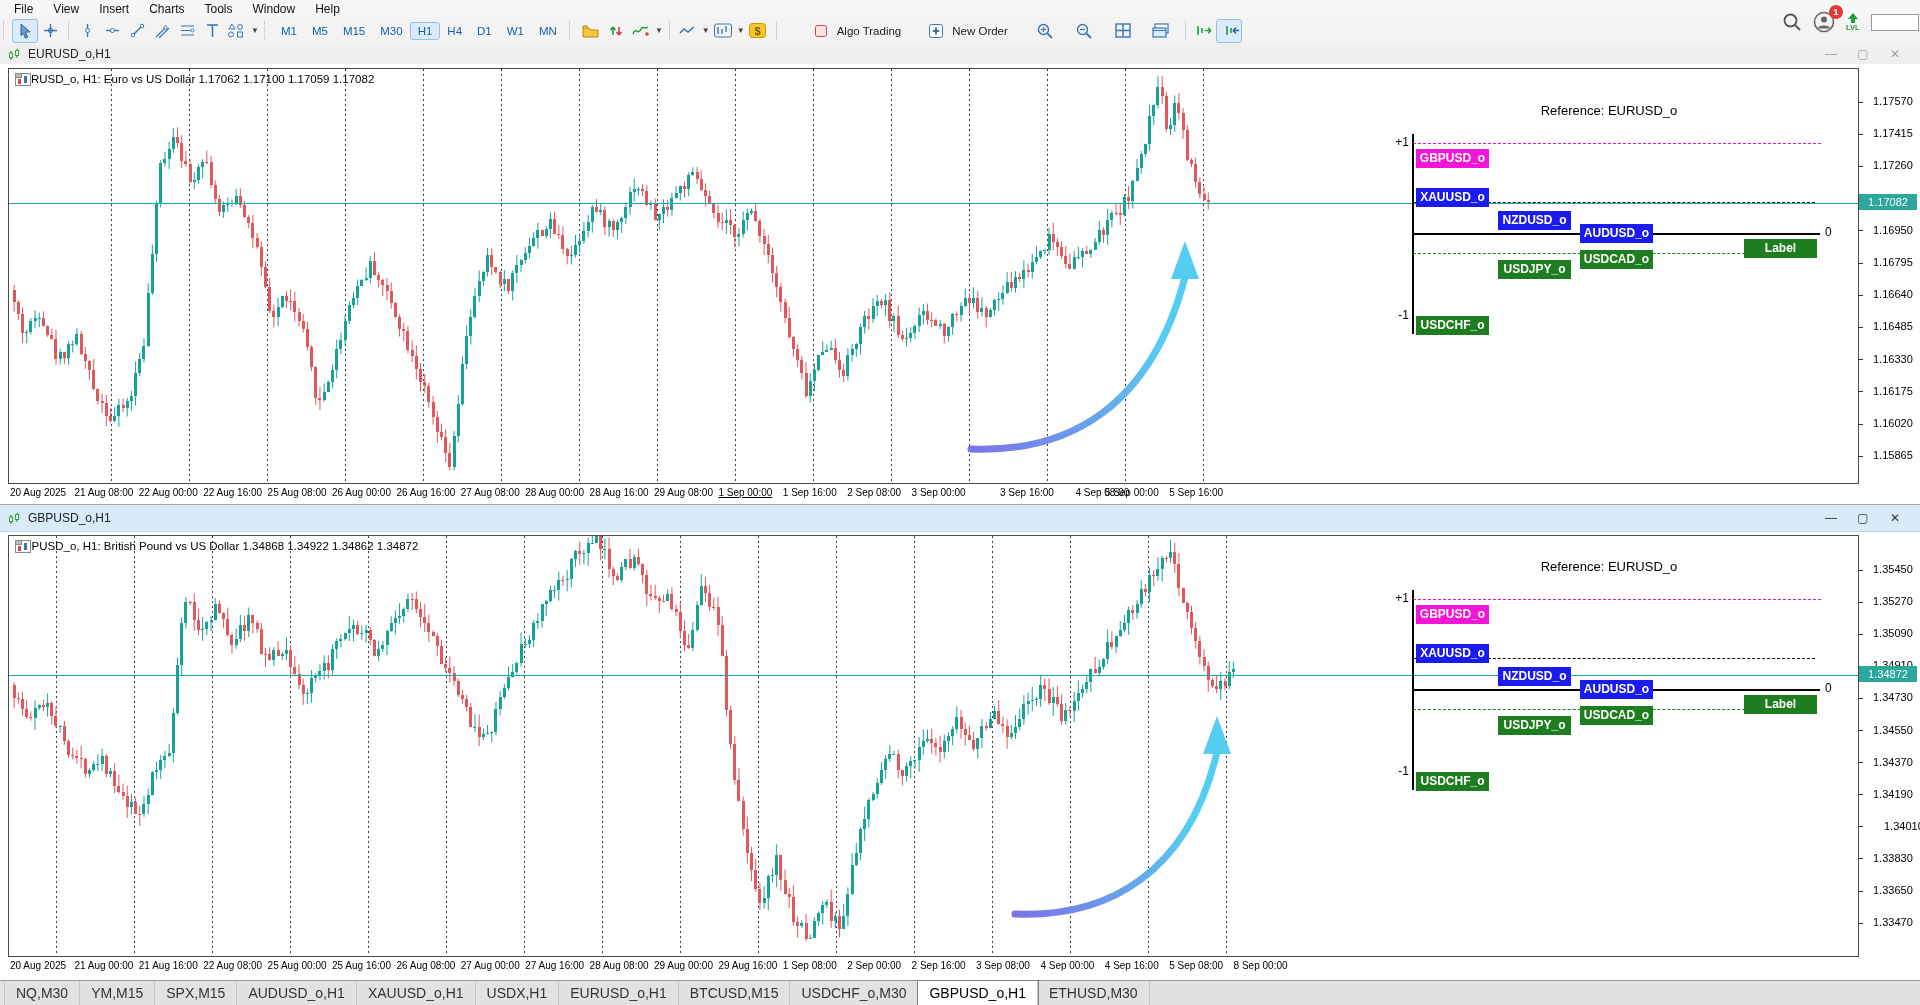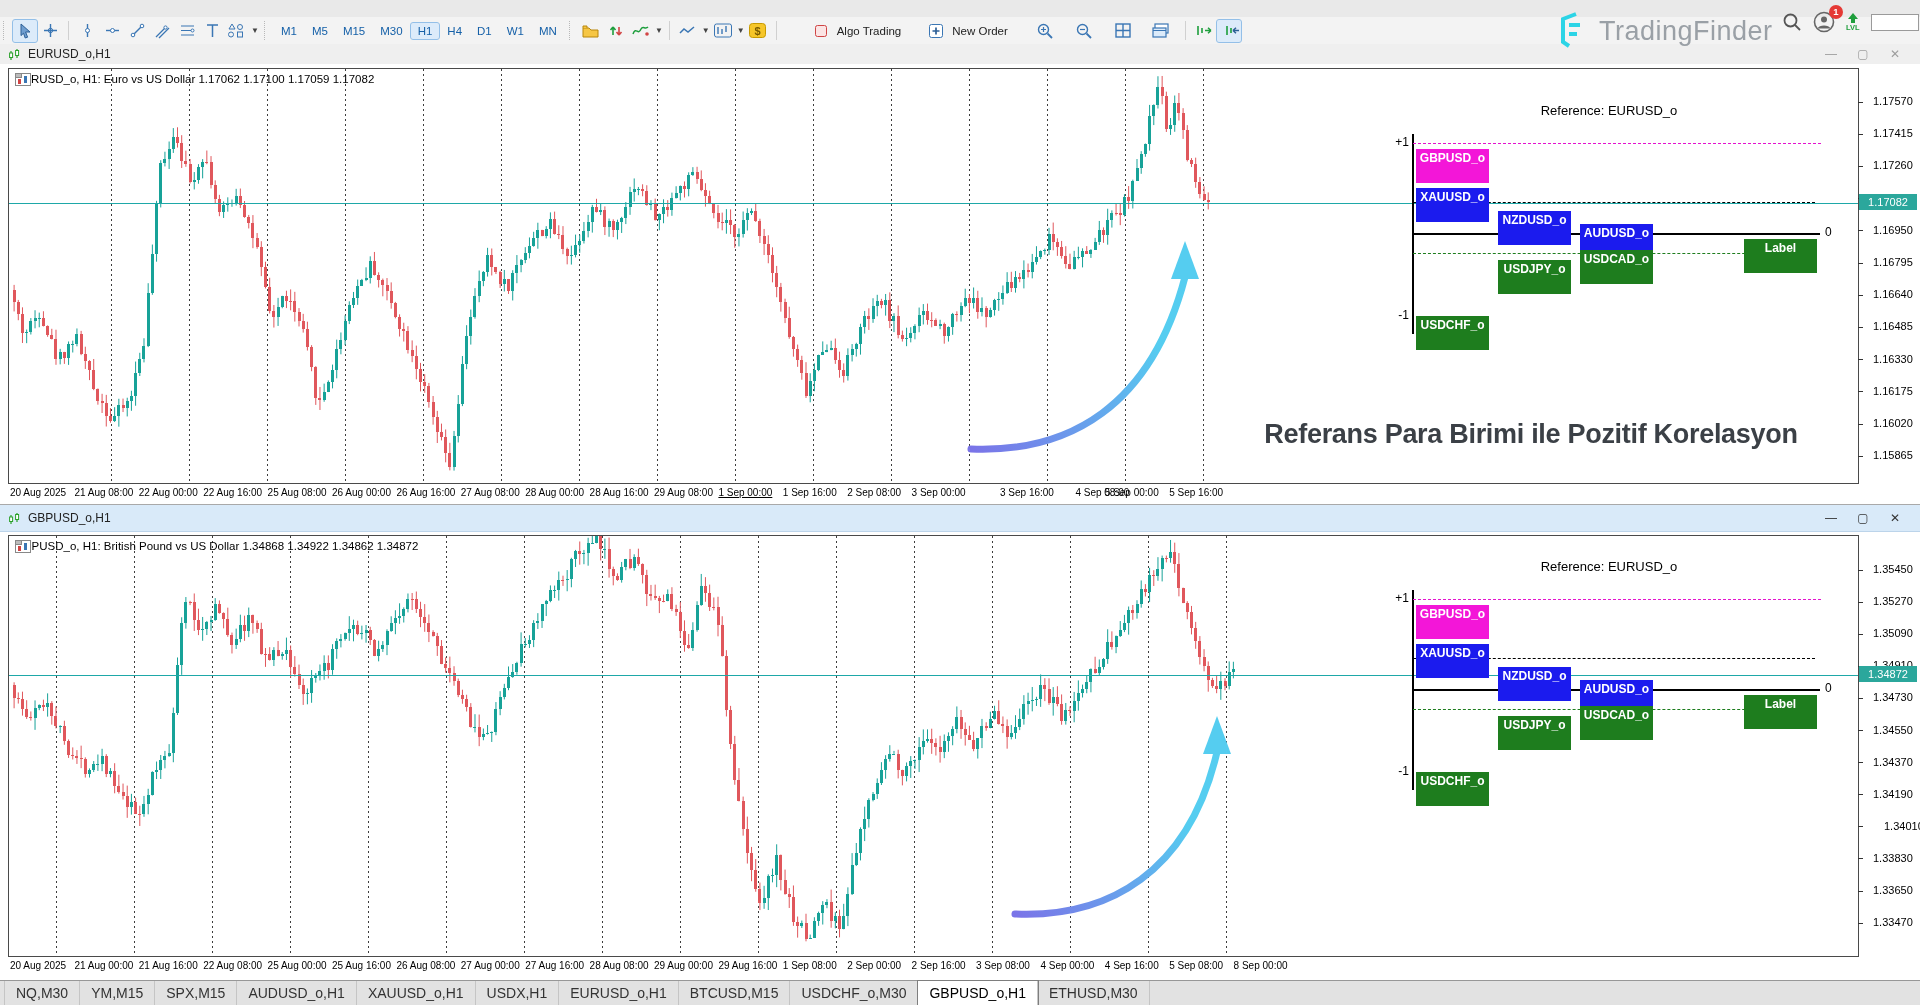--- a/index.html
+++ b/index.html
@@ -42,21 +42,21 @@
                 font-size:11.5px;color:#000;z-index:5;white-space:nowrap}
   .paxis{position:absolute;width:62px;font-size:11px;color:#000;z-index:2}
   .plabel{position:absolute;left:15px;white-space:nowrap}
   .ptick{position:absolute;left:0;width:5px;border-top:1px solid #333}
   .badge{position:absolute;left:1px;width:58px;height:16px;color:#fff;font-size:11px;
          text-align:center;line-height:16px;z-index:3}
   .date-axis{position:absolute;left:8px;height:18px;font-size:10px;color:#000;z-index:2}
   .dlabel{position:absolute;top:2px;white-space:nowrap}
 
   
-  .pn-box{position:absolute;width:73px;height:34px;line-height:19px;text-align:center;color:#fff;
+  .pn-box{position:absolute;width:73px;height:19px;line-height:19px;text-align:center;color:#fff;
           font-weight:bold;font-size:12px;z-index:4}
   .pn-dash{position:absolute;height:0;z-index:2}
   .pn-zero{position:absolute;height:2px;background:#000;z-index:2}
   .pn-axis{position:absolute;width:2px;background:#000;z-index:2}
   .pn-txt{position:absolute;font-size:12px;color:#000;z-index:3}
   .pn-ref{position:absolute;width:290px;text-align:center;font-size:13px;color:#000;z-index:3}
   .annotation{position:absolute;font-weight:bold;font-size:27px;letter-spacing:-0.3px;z-index:3;
               white-space:nowrap;text-align:center}
 
   
@@ -77,20 +77,29 @@
   .lvl{display:flex;flex-direction:column;align-items:center;color:#1f9e3c;font-size:7.5px;
        font-weight:bold;line-height:1;gap:1px}
   .xpbar{width:46px;height:15px;border:1px solid #9a9a9a;background:#fff}
   .xpfill{height:100%;width:62%;background:#45c645}
 </style>
 </head>
 <body>
 
 <div id="root">
 
+  <header id="menubar">
+    <span class="menu-item">File</span>
+    <span class="menu-item">View</span>
+    <span class="menu-item">Insert</span>
+    <span class="menu-item">Charts</span>
+    <span class="menu-item">Tools</span>
+    <span class="menu-item">Window</span>
+    <span class="menu-item">Help</span>
+  </header>
 
   <div id="toolbar">
     <span class="grip"></span>
     <div class="tgroup">
       <span class="tbtn sel">
         <svg width="17" height="17">
             <path d="M4 2 L13 10 H8.6 L10.6 15.2 L8.2 16 L6.5 11.2 L4 13.6 Z" fill="#6f9ed0" stroke="#2c5f96" stroke-width="1"></path>
           </svg>
         </span>
       <span class="tbtn">
@@ -908,21 +917,20 @@
         <div class="pn-zero" style="left: 1403px; top: 164px; width: 408px;"></div>
         <span class="pn-txt" style="left: 1816px; top: 156px;">0</span>
         <div class="pn-box" style="left: 1407px; top: 80px; background: rgb(243, 22, 216);">GBPUSD_o</div>
         <div class="pn-box" style="left: 1407px; top: 119px; background: rgb(27, 27, 238);">XAUUSD_o</div>
         <div class="pn-box" style="left: 1489px; top: 142px; background: rgb(27, 27, 238);">NZDUSD_o</div>
         <div class="pn-box" style="left: 1571px; top: 155px; background: rgb(27, 27, 238);">AUDUSD_o</div>
         <div class="pn-box" style="left: 1571px; top: 181px; background: rgb(30, 125, 30);">USDCAD_o</div>
         <div class="pn-box" style="left: 1489px; top: 191px; background: rgb(30, 125, 30);">USDJPY_o</div>
         <div class="pn-box" style="left: 1407px; top: 247px; background: rgb(30, 125, 30);">USDCHF_o</div>
         <div class="pn-box" style="left: 1735px; top: 170px; background: rgb(30, 125, 30);">Label</div>
-        <div class="annotation" style="left: 1204px; top: 350px; width: 636px; color: rgb(59, 64, 70);">Referans Para Birimi ile Pozitif Korelasyon</div>
       </div>
       <div class="paxis" style="left: 1858px; top: 0px; height: 100%;">
         <span class="ptick" style="top: 57.5px;"></span>
         <span class="plabel" style="top: 51px;">1.17570</span>
         <span class="ptick" style="top: 89.7px;"></span>
         <span class="plabel" style="top: 83.2px;">1.17415</span>
         <span class="ptick" style="top: 121.9px;"></span>
         <span class="plabel" style="top: 115.4px;">1.17260</span>
         <span class="ptick" style="top: 154.1px;"></span>
         <span class="plabel" style="top: 147.6px;">1.17105</span>
@@ -1683,27 +1691,20 @@
     <span class="tab">AUDUSD_o,H1</span>
     <span class="tab">XAUUSD_o,H1</span>
     <span class="tab">USDX,H1</span>
     <span class="tab">EURUSD_o,H1</span>
     <span class="tab">BTCUSD,M15</span>
     <span class="tab">USDCHF_o,M30</span>
     <span class="tab active">GBPUSD_o,H1</span>
     <span class="tab">ETHUSD,M30</span>
   </footer>
 
-  <div id="brand">
-    <svg width="38" height="40">
-      <path d="M24 3 L11 8 L11 31 L17 35" fill="none" stroke="#2cd4e6" stroke-width="4"></path>
-      <path d="M17 14 H28 M17 23 H25" fill="none" stroke="#2cd4e6" stroke-width="4"></path>
-    </svg>
-    <span class="bname">TradingFinder</span>
-  </div>
 
   <div id="tricons">
     <svg width="20" height="20">
         <circle cx="8.5" cy="8.5" r="6" fill="none" stroke="#555" stroke-width="1.8"></circle>
         <path d="M13 13 L18 18" stroke="#555" stroke-width="1.8"></path>
       </svg>
     <span class="profile-wrap">
       <svg width="22" height="22">
           <circle cx="11" cy="11" r="9.5" fill="none" stroke="#666" stroke-width="1.6"></circle>
           <circle cx="11" cy="8.5" r="3" fill="#666"></circle>

